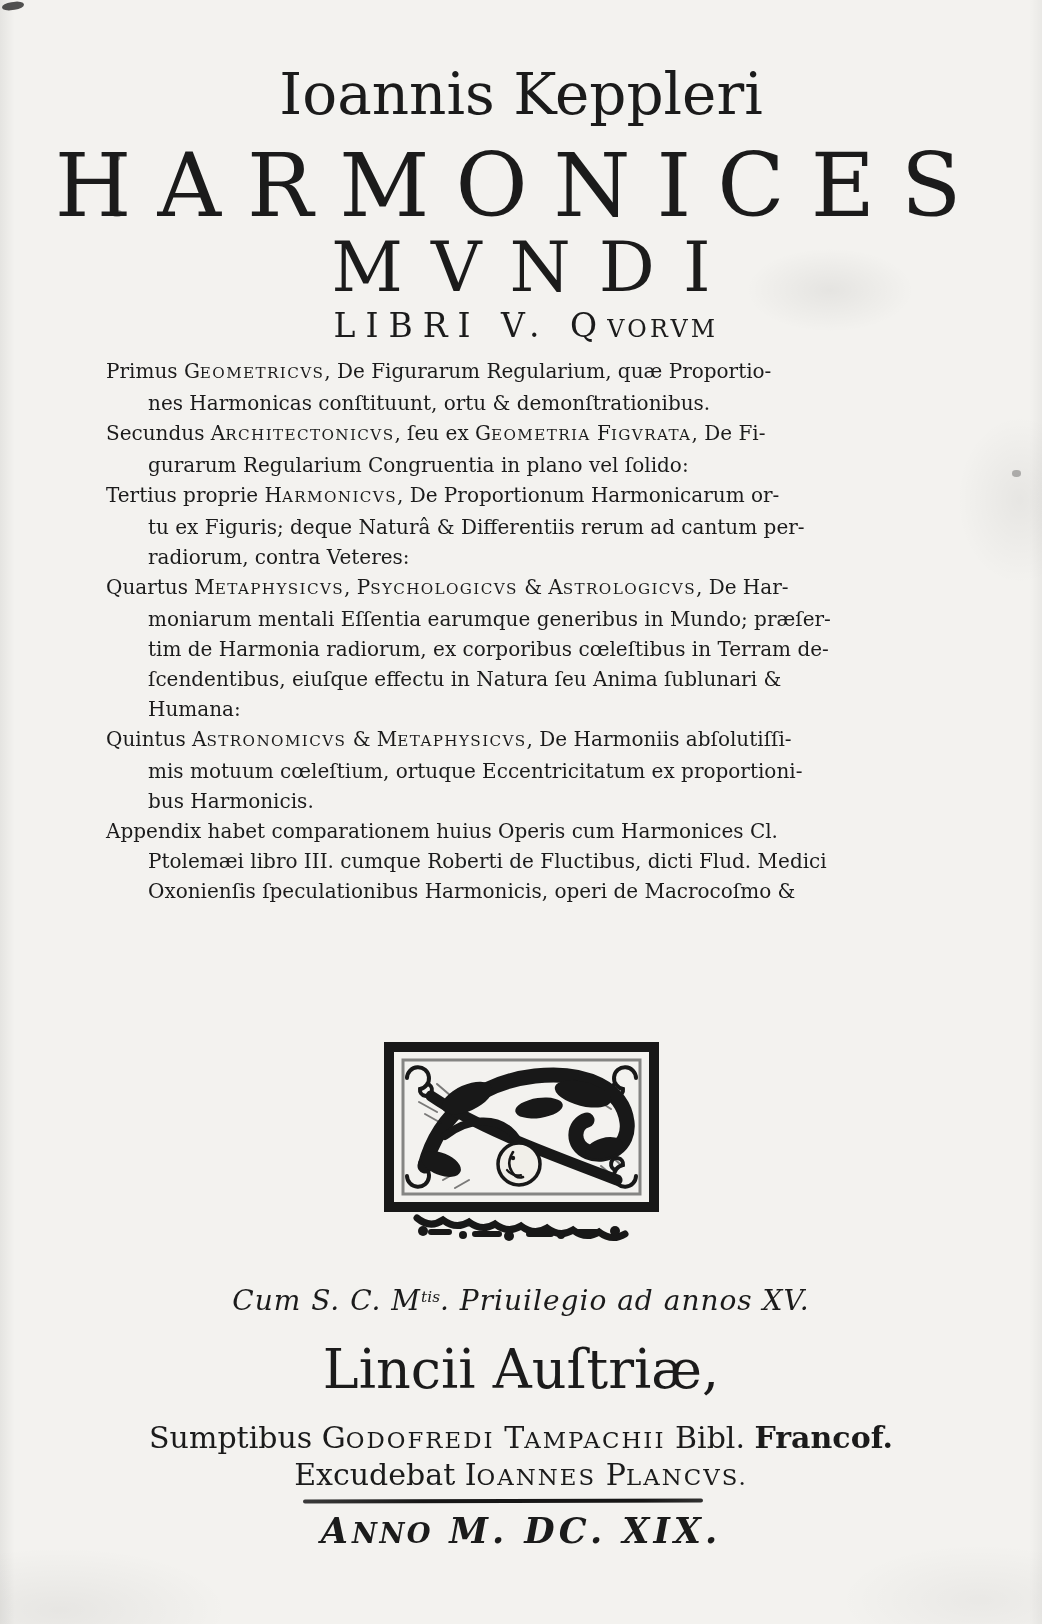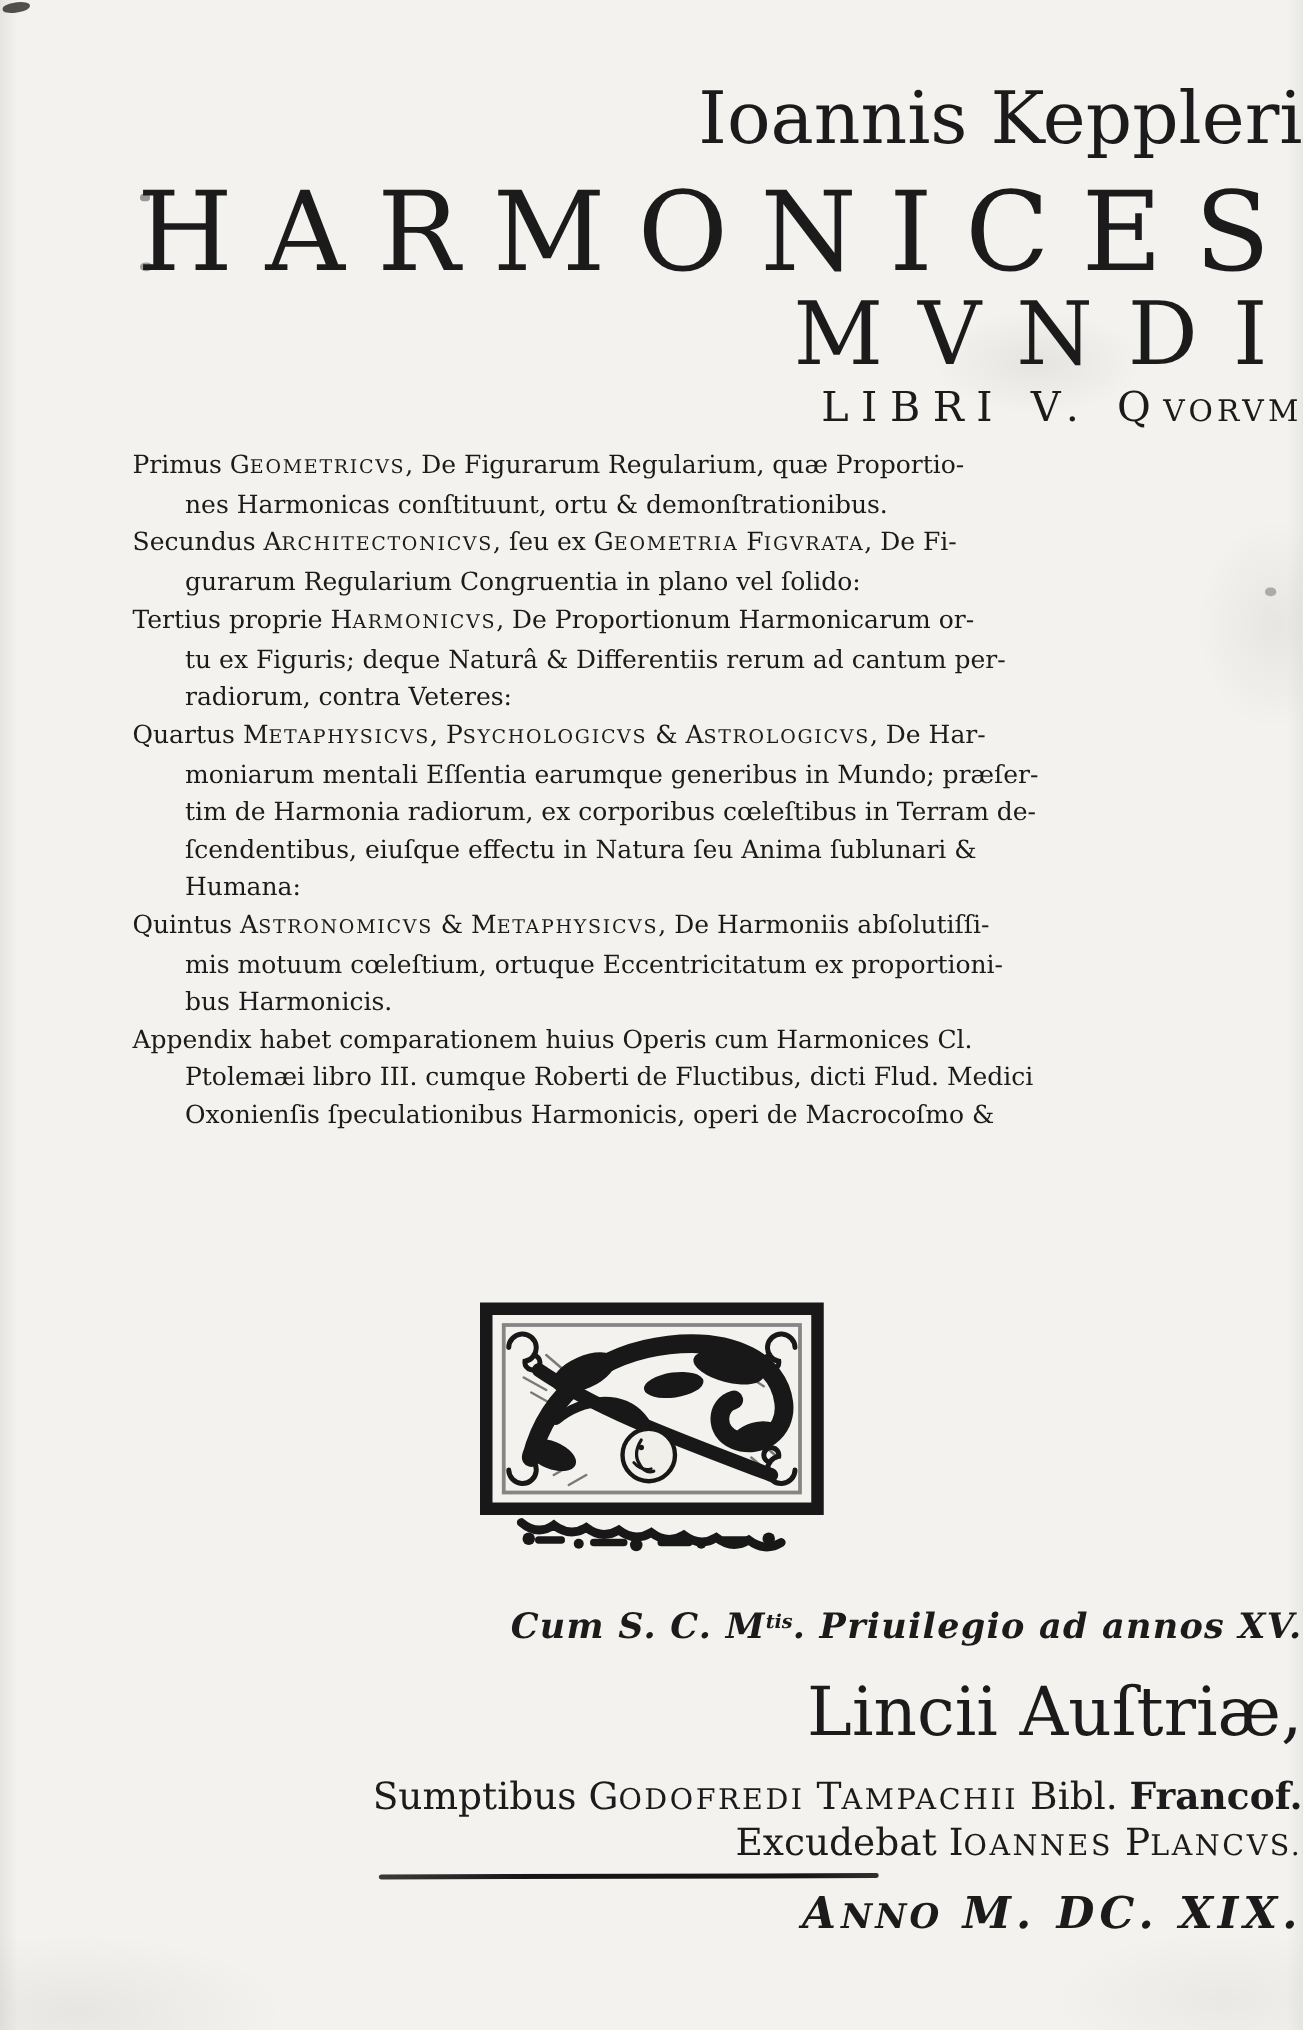--- a/index.html
+++ b/index.html
@@ -19,38 +19,38 @@
       radial-gradient(90px 120px at 1020px 500px, rgba(0,0,0,.05), rgba(0,0,0,0) 70%),
       radial-gradient(240px 90px at 60px 1610px, rgba(0,0,0,.05), rgba(0,0,0,0) 70%),
       radial-gradient(200px 80px at 980px 1600px, rgba(0,0,0,.04), rgba(0,0,0,0) 70%);
   }
   .speck{position:absolute;background:rgba(25,25,25,.75);border-radius:45%;}
   .s1{left:2px;top:2px;width:22px;height:8px;transform:rotate(-8deg);}
   .s2{left:112px;top:155px;width:8px;height:6px;opacity:.55;}
   .s3{left:112px;top:210px;width:10px;height:7px;opacity:.5;}
   .s4{left:1012px;top:470px;width:9px;height:7px;opacity:.4;}
 
-  .center{position:absolute;left:0;right:0;text-align:right;}
+  .center{position:absolute;left:0;right:0;text-align:center;}
   .author{top:60px;font-size:58px;}
   .t1{top:134px;font-size:88px;letter-spacing:26px;white-space:nowrap;}
   .t2{top:226px;font-size:70px;letter-spacing:28px;padding-left:28px;}
   .sub{top:306px;font-size:33px;letter-spacing:10px;padding-left:10px;}
   .sub .sc{font-size:.72em;letter-spacing:.14em;}
 
   .books{position:absolute;top:356px;left:106px;width:824px;
          font-size:20px;line-height:30px;}
   .book{margin:0;padding-left:42px;text-indent:-42px;}
   .sc{font-size:.76em;letter-spacing:.09em;}
   .bd{font-weight:bold;}
   .it{font-style:italic;}
   .sup{font-size:.55em;vertical-align:.5em;letter-spacing:0;}
 
   .ornament{position:absolute;top:1038px;left:379px;width:285px;height:208px;}
 
-  .priv{top:1284px;font-size:28px;font-weight:bold;letter-spacing:1px;}
+  .priv{top:1284px;font-size:28px;font-weight:normal;letter-spacing:1px;}
   .place{top:1338px;font-size:54px;}
   .pub{top:1420px;font-size:30px;}
   .printer{top:1457px;font-size:30px;}
   .rule{position:absolute;top:1499px;left:303px;width:400px;height:4px;
         background:linear-gradient(90deg,#3a3a3a,#161616 30%,#161616 85%,#303030);
         border-radius:2px;transform:rotate(-.15deg);}
   .year{top:1510px;font-size:35px;font-weight:bold;letter-spacing:4px;}
   .year .sc{font-size:.78em;}
 </style>
 </head>

